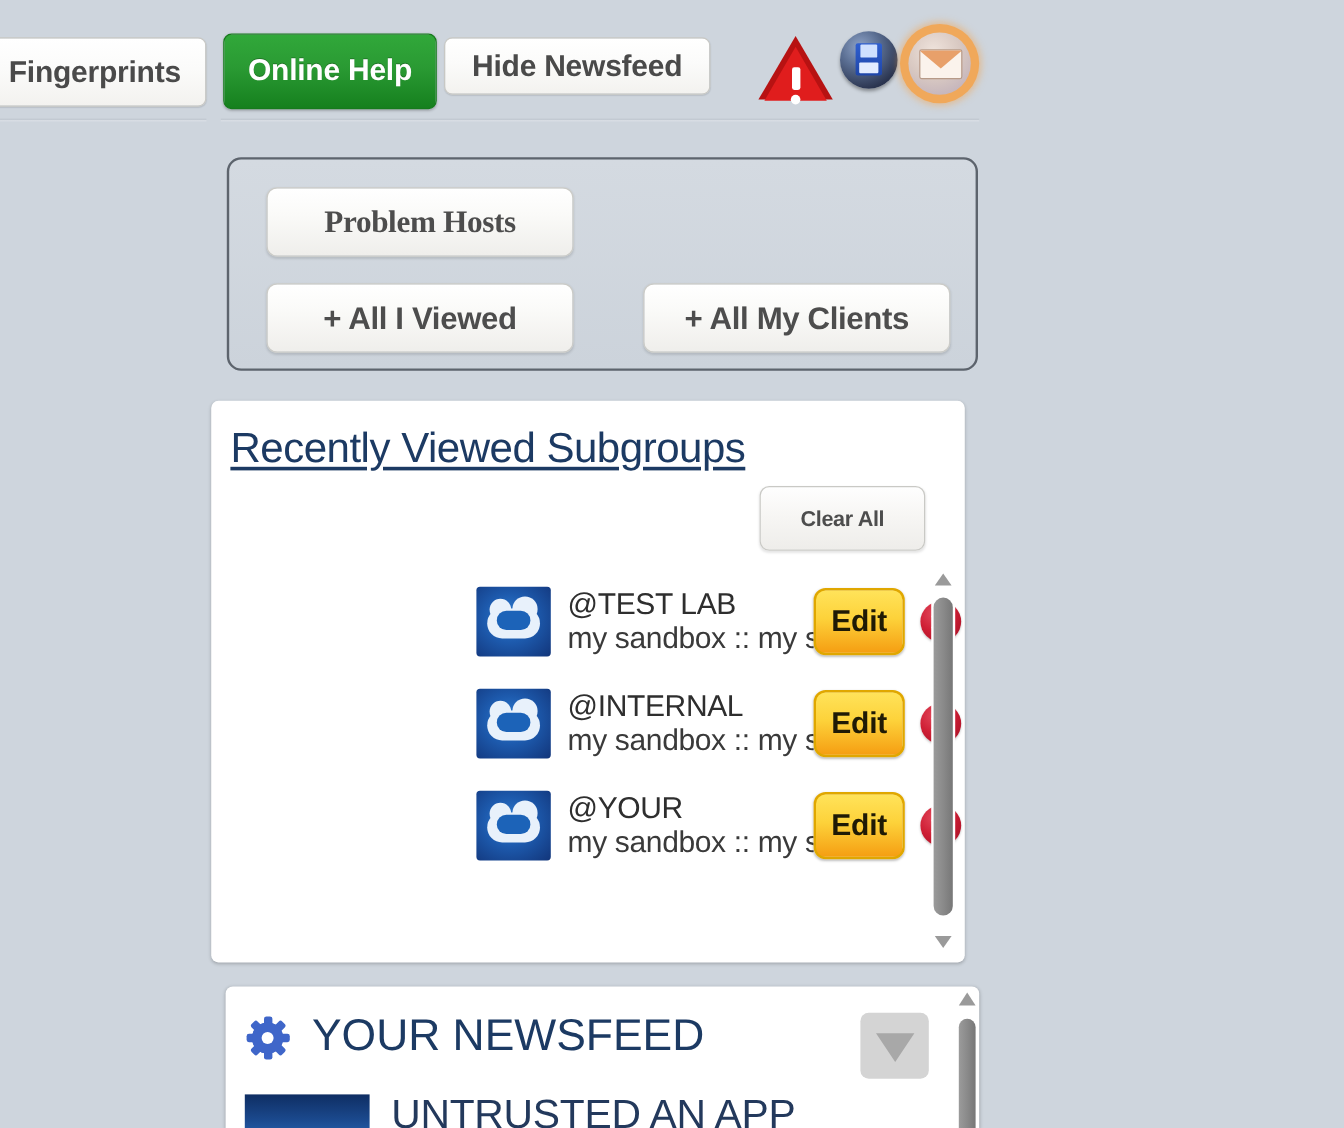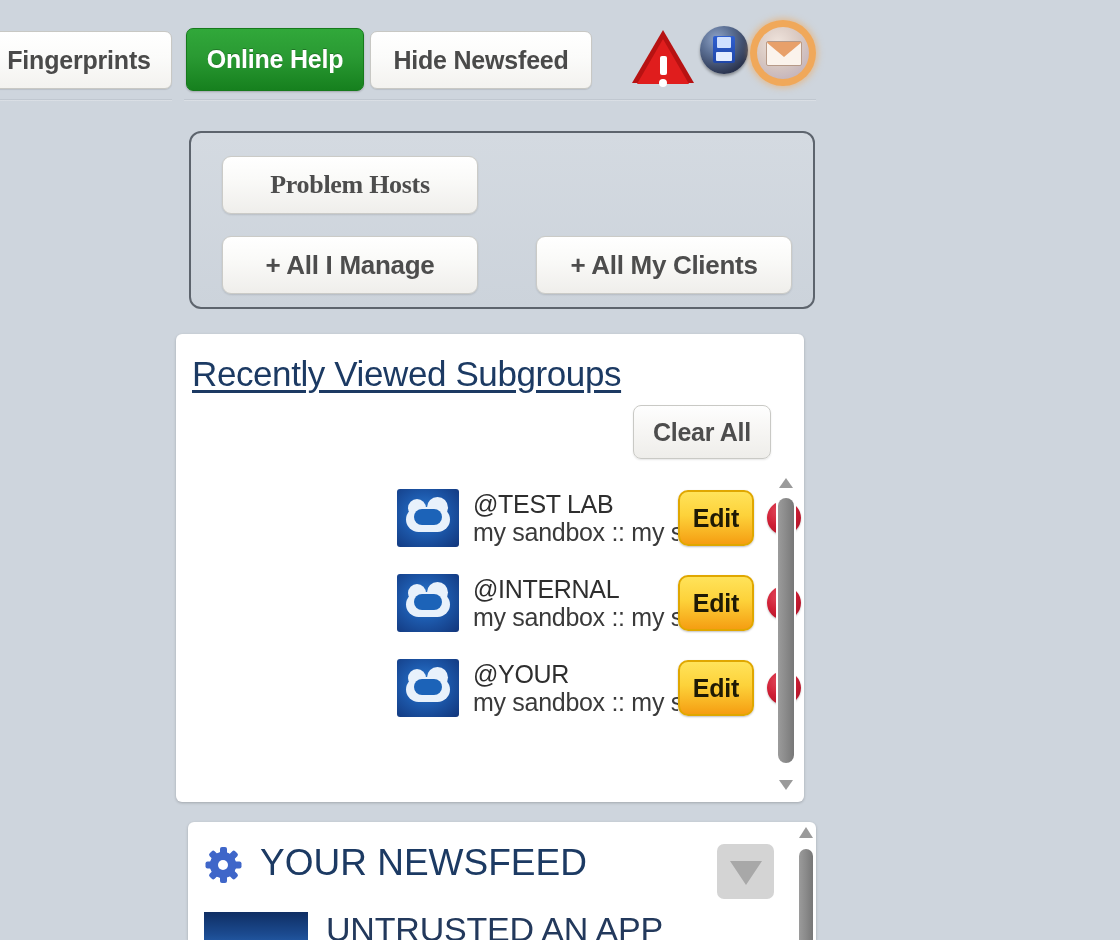--- a/index.html
+++ b/index.html
@@ -52,21 +52,21 @@
   }
   .tb-btn.green {
     background: linear-gradient(to bottom, #31a83a 0%, #2a9a33 45%, #16801e 100%);
     border: 1px solid #167a1c;
     color: #ffffff;
     text-shadow: 0 -1px 0 rgba(0,0,0,0.25);
     box-shadow: 0 1px 2px rgba(0,0,0,0.22);
   }
   #btn-fingerprints { left: -14px; top: 31px; width: 186px; height: 58px; }
   #btn-online-help  { left: 186px; top: 28px; width: 178px; height: 63px; }
-  #btn-hide-newsfeed{ left: 370px; top: 31px; width: 222px; height: 58px; }
+  #btn-hide-newsfeed{ left: 370px; top: 31px; width: 222px; height: 48px; }
 
   
   .tb-icon { position: absolute; }
 
   #icon-alert { left: 632px; top: 28px; width: 62px; height: 58px; }
   #icon-alert .tri-outer {
     position: absolute; left: 0; top: 2px;
     width: 0; height: 0;
     border-left: 31px solid transparent;
     border-right: 31px solid transparent;
@@ -190,21 +190,21 @@
   #rvs-clear-all {
     position: absolute; right: 33px; top: 71px;
     box-sizing: border-box;
     width: 138px; height: 54px;
     background: linear-gradient(to bottom, #fefefe 0%, #f7f6f4 45%, #eeedea 100%);
     border: 1px solid #c9c9c5;
     border-radius: 8px;
     box-shadow: 0 1px 2px rgba(0,0,0,0.10);
     color: #4d4d4d;
     font-weight: bold;
-    font-size: 25px;
+    font-size: 18px;
     display: flex; align-items: center; justify-content: center;
     letter-spacing: -0.3px;
   }
 
   
   #rvs-list {
     position: absolute;
     left: 0; top: 142px;
     width: 628px; height: 316px; margin-left: 26px;
   }
@@ -467,21 +467,21 @@
 
   <div class="tb-icon" id="icon-mail">
     <div class="halo"></div>
     <div class="inner-disc"></div>
     <div class="env"></div>
   </div>
 </div>
 
 <div id="quick-panel">
   <div class="qp-btn" id="qp-problem-hosts">Problem Hosts</div>
-  <div class="qp-btn" id="qp-all-i-manage">+ All I Manage</div>
+  <div class="qp-btn" id="qp-all-i-manage">+ All I Viewed</div>
   <div class="qp-btn" id="qp-all-my-clients">+ All My Clients</div>
 </div>
 
 <div id="rvs-card">
 
   <div id="rvs-title">Recently Viewed Subgroups</div>
 
   <div id="rvs-clear-all">Clear All</div>
 
   <div id="rvs-list">

